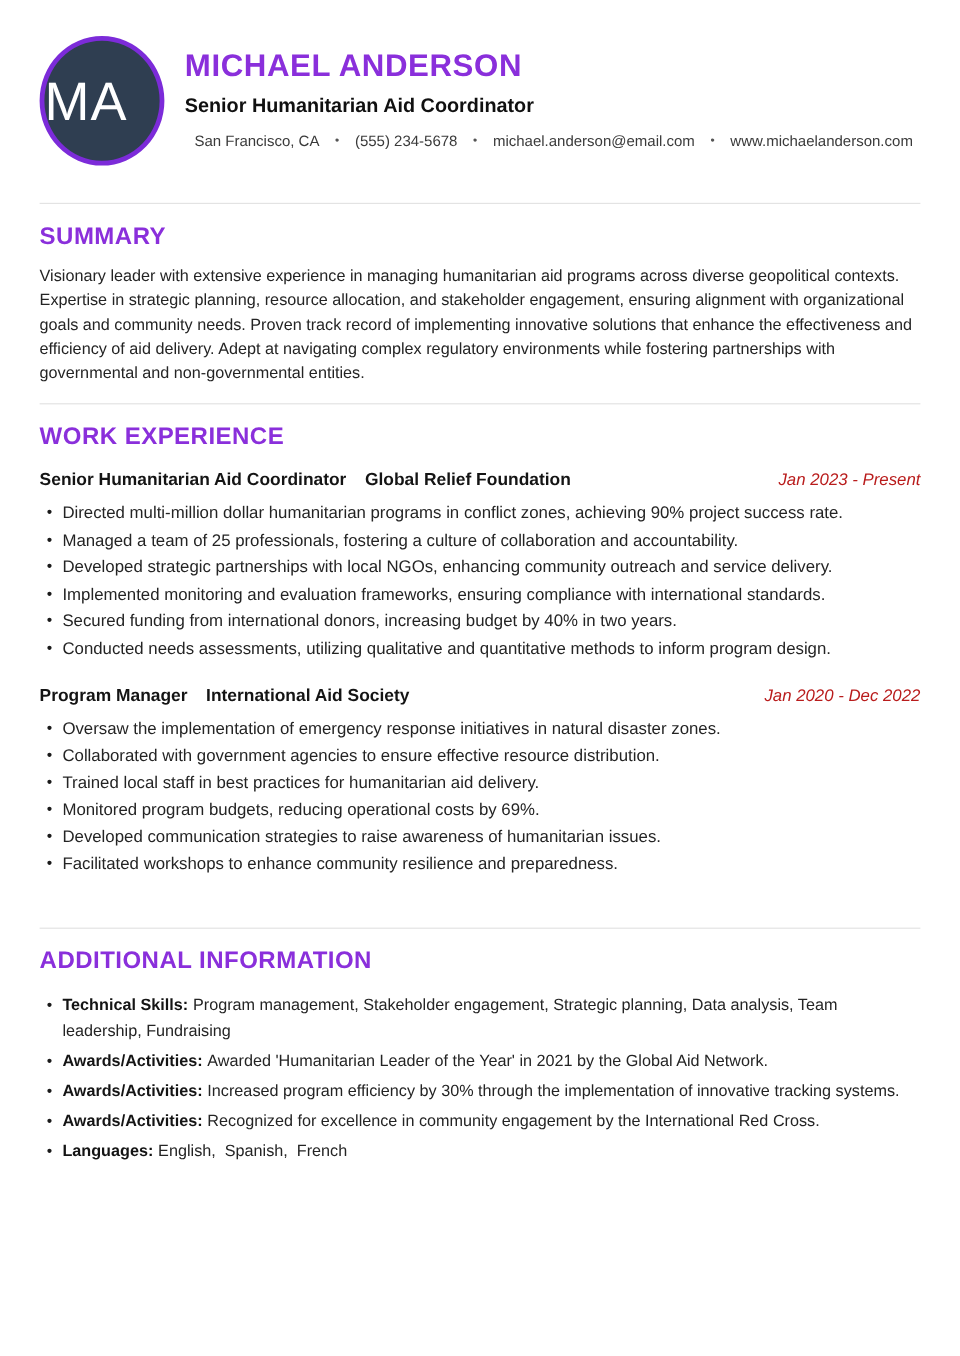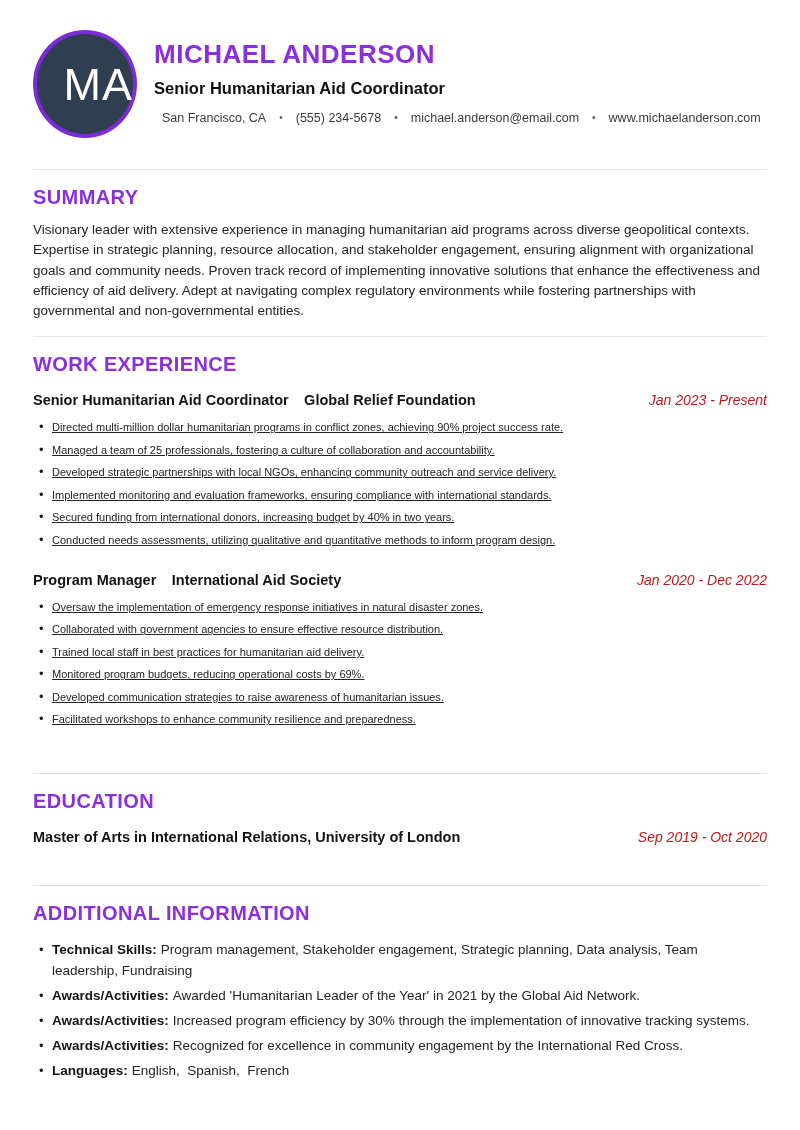--- a/index.html
+++ b/index.html
@@ -18,21 +18,21 @@
     color:var(--body-text);
   }
   .page{width:800px;height:1130px;background:#fff;padding:30px 33px 0 33px;}
 
   
   .header{display:flex;align-items:flex-start;padding-bottom:16px;}
   .avatar{
     width:104px;height:108px;border-radius:50%;
     background:var(--avatar-bg);
     border:4px solid var(--avatar-ring);
-    display:flex;align-items:center;justify-content:flex-end;
+    display:flex;align-items:center;justify-content:flex-start;
     flex:0 0 auto;
   }
   .avatar-initials{
     color:#fff;font-size:45px;font-weight:500;letter-spacing:1px;line-height:1;
   }
   .header-text{margin-left:17px;padding-top:10px;}
   .candidate-name{
     color:var(--accent);font-size:26px;font-weight:700;letter-spacing:.5px;line-height:1.1;
   }
   .candidate-title{
@@ -55,22 +55,22 @@
 
   
   .job-entry{margin-top:15px;}
   .job-entry + .job-entry{margin-top:21px;}
   .entry-head{display:flex;justify-content:space-between;align-items:baseline;}
   .job-title,.job-company,.degree-title{font-size:14.5px;font-weight:700;color:#141414;}
   .job-company{margin-left:11px;}
   .entry-dates{font-size:14px;font-style:italic;color:#b91c1c;white-space:nowrap;}
   .bullets{list-style:none;margin-top:8px;}
   .bullets li{
-    position:relative;padding-left:19px;font-size:11px;line-height:20px;
-    margin-bottom:2.5px;color:var(--body-text);text-decoration:underline;
+    position:relative;padding-left:19px;font-size:14px;line-height:20px;
+    margin-bottom:2.5px;color:var(--body-text);
   }
   .bullets li::before{
     content:"•";position:absolute;left:6px;top:0;font-size:13px;color:#1a1a1a;
   }
   .section-work{padding-bottom:26px;}
 
   
   .edu-row{margin-top:16px;padding-bottom:25px;}
 
   
@@ -149,27 +149,20 @@
         <li>Oversaw the implementation of emergency response initiatives in natural disaster zones.</li>
         <li>Collaborated with government agencies to ensure effective resource distribution.</li>
         <li>Trained local staff in best practices for humanitarian aid delivery.</li>
         <li>Monitored program budgets, reducing operational costs by 69%.</li>
         <li>Developed communication strategies to raise awareness of humanitarian issues.</li>
         <li>Facilitated workshops to enhance community resilience and preparedness.</li>
       </ul>
     </div>
   </div>
 
-  <div class="section">
-    <div class="section-heading">EDUCATION</div>
-    <div class="entry-head edu-row">
-      <span class="degree-title">Master of Arts in International Relations, University of London</span>
-      <span class="entry-dates">Sep 2019 - Oct 2020</span>
-    </div>
-  </div>
 
   <div class="section">
     <div class="section-heading">ADDITIONAL INFORMATION</div>
     <ul class="addl-list">
       <li class="addl-gap">
         <span class="addl-label">Technical Skills:</span><span class="addl-text">Program management, Stakeholder engagement, Strategic planning, Data analysis, Team leadership, Fundraising</span>
       </li>
       <li>
         <span class="addl-label">Awards/Activities:</span><span class="addl-text">Awarded 'Humanitarian Leader of the Year' in 2021 by the Global Aid Network.</span>
       </li>

